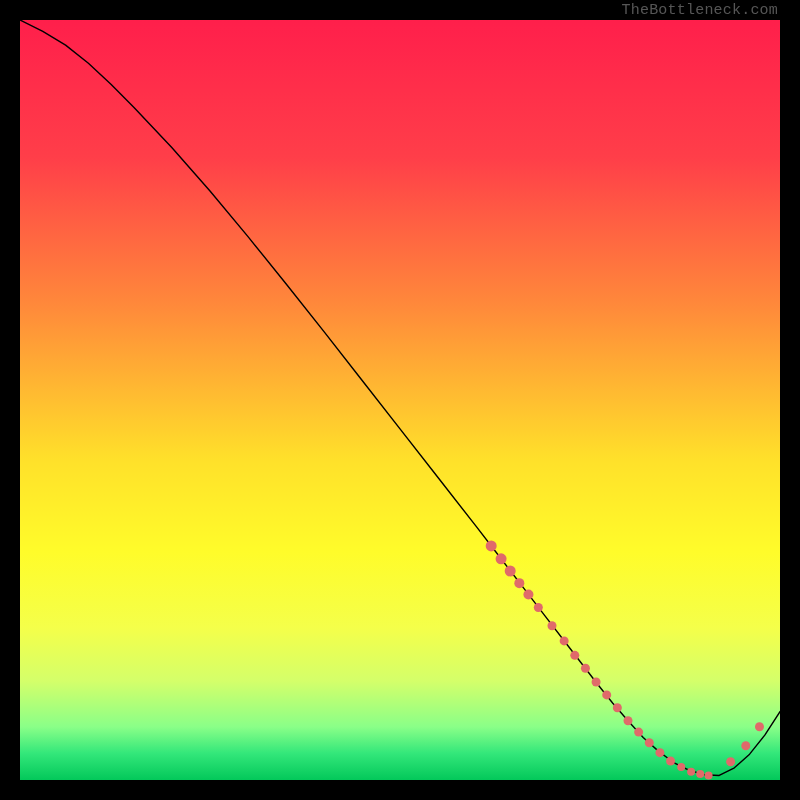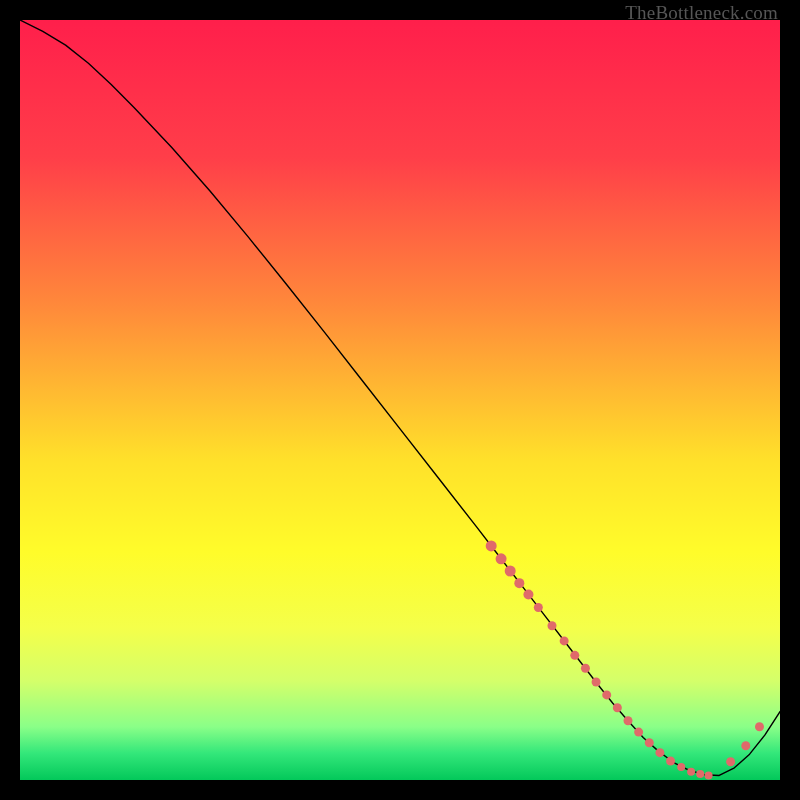--- a/index.html
+++ b/index.html
@@ -14,22 +14,22 @@
     position: absolute;
     left: 20px;
     top: 20px;
     width: 760px;
     height: 760px;
   }
   .watermark {
     position: absolute;
     top: 2px;
     right: 22px;
-    font-family: Liberation Serif, serif;
-    font-size: 19px;
+    font-family: Liberation Mono, monospace;
+    font-size: 15px;
     font-weight: 500;
     color: #565656;
     letter-spacing: 0.2px;
   }
   svg { display: block; }
 </style>
 </head>
 <body>
 <div class="frame">
   <div class="watermark">TheBottleneck.com</div>

